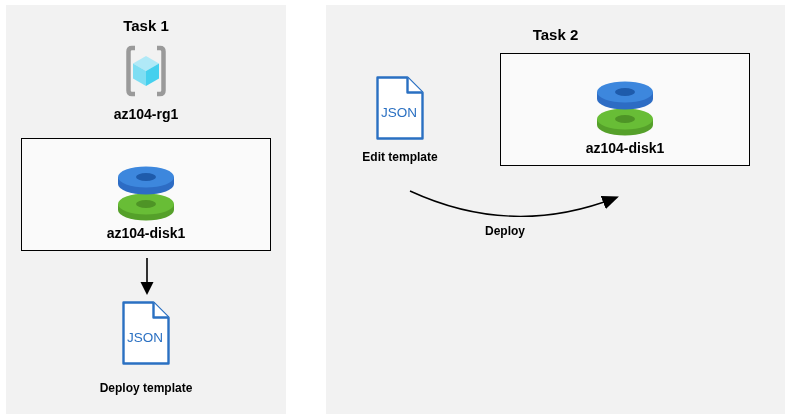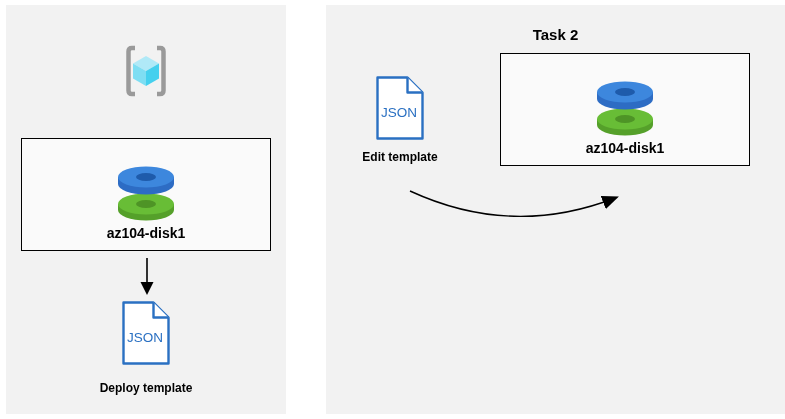--- a/index.html
+++ b/index.html
@@ -57,31 +57,33 @@
     text-align: center;
   }
   .abs { position: absolute; }
   svg { display: block; }
 </style>
 </head>
 <body>
 
 <div class="panel" id="task1-panel">
 
+  <div class="panel-title" style="top:12px">Task 1</div>
 
   <div class="abs" style="left:114px; top:38px;">
     <svg width="52" height="56" viewBox="0 0 52 56">
       <path d="M15 5 H12 Q8.5 5 8.5 8.5 V47.5 Q8.5 51 12 51 H15" fill="none" stroke="#9a9a9a" stroke-width="4.5" stroke-linecap="butt"></path>
       <path d="M37 5 H40 Q43.5 5 43.5 8.5 V47.5 Q43.5 51 40 51 H37" fill="none" stroke="#9a9a9a" stroke-width="4.5" stroke-linecap="butt"></path>
       <polygon points="26,13 39,20.5 26,28 13,20.5" fill="#b0e9f7"></polygon>
       <polygon points="13,20.5 26,28 26,43 13,35.5" fill="#7edef3"></polygon>
       <polygon points="39,20.5 26,28 26,43 39,35.5" fill="#45d0ee"></polygon>
     </svg>
   </div>
 
+  <div class="name-label" style="top:101px">az104-rg1</div>
 
   <div class="disk-box" style="left:15px; top:133px;">
     <span class="disk-icon">
       <svg width="64" height="58" viewBox="0 0 64 58">
         <ellipse cx="32" cy="46" rx="28" ry="10.5" fill="#55a02a"></ellipse>
         <rect x="4" y="40" width="56" height="6" fill="#55a02a"></rect>
         <ellipse cx="32" cy="40" rx="28" ry="10.5" fill="#68bd36"></ellipse>
         <ellipse cx="32" cy="40" rx="10" ry="4" fill="#4e9426"></ellipse>
         <ellipse cx="32" cy="20" rx="28" ry="10.5" fill="#2d6cc4"></ellipse>
         <rect x="4" y="13" width="56" height="7" fill="#2d6cc4"></rect>
@@ -142,13 +144,14 @@
 
   <svg class="abs" style="left:0; top:0;" width="459" height="409" viewBox="0 0 459 409">
     <defs>
       <marker id="ah" markerWidth="12" markerHeight="10" refX="9" refY="5" orient="auto">
         <polygon points="0,0 12,5 0,10" fill="#000"></polygon>
       </marker>
     </defs>
     <path d="M 84 186 Q 186 233 289 193" fill="none" stroke="#000" stroke-width="1.4" marker-end="url(#ah)"></path>
   </svg>
 
+  <div class="action-label" style="left:139px; width:80px; top:219px;">Deploy</div>
 </div>
 
 </body></html>

